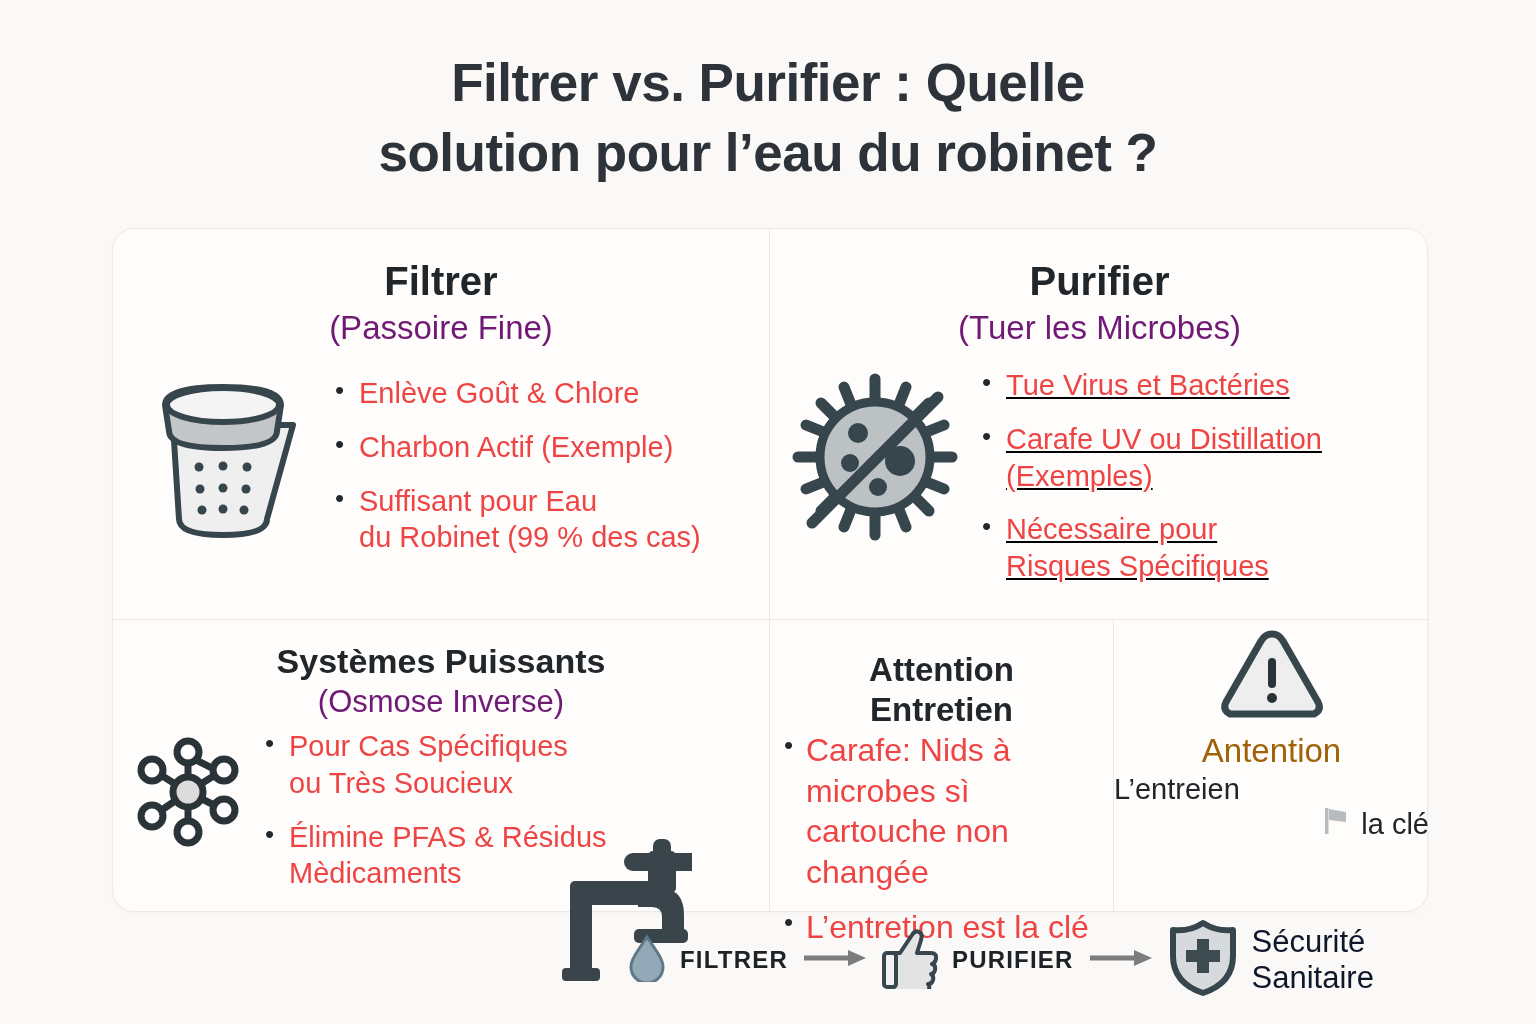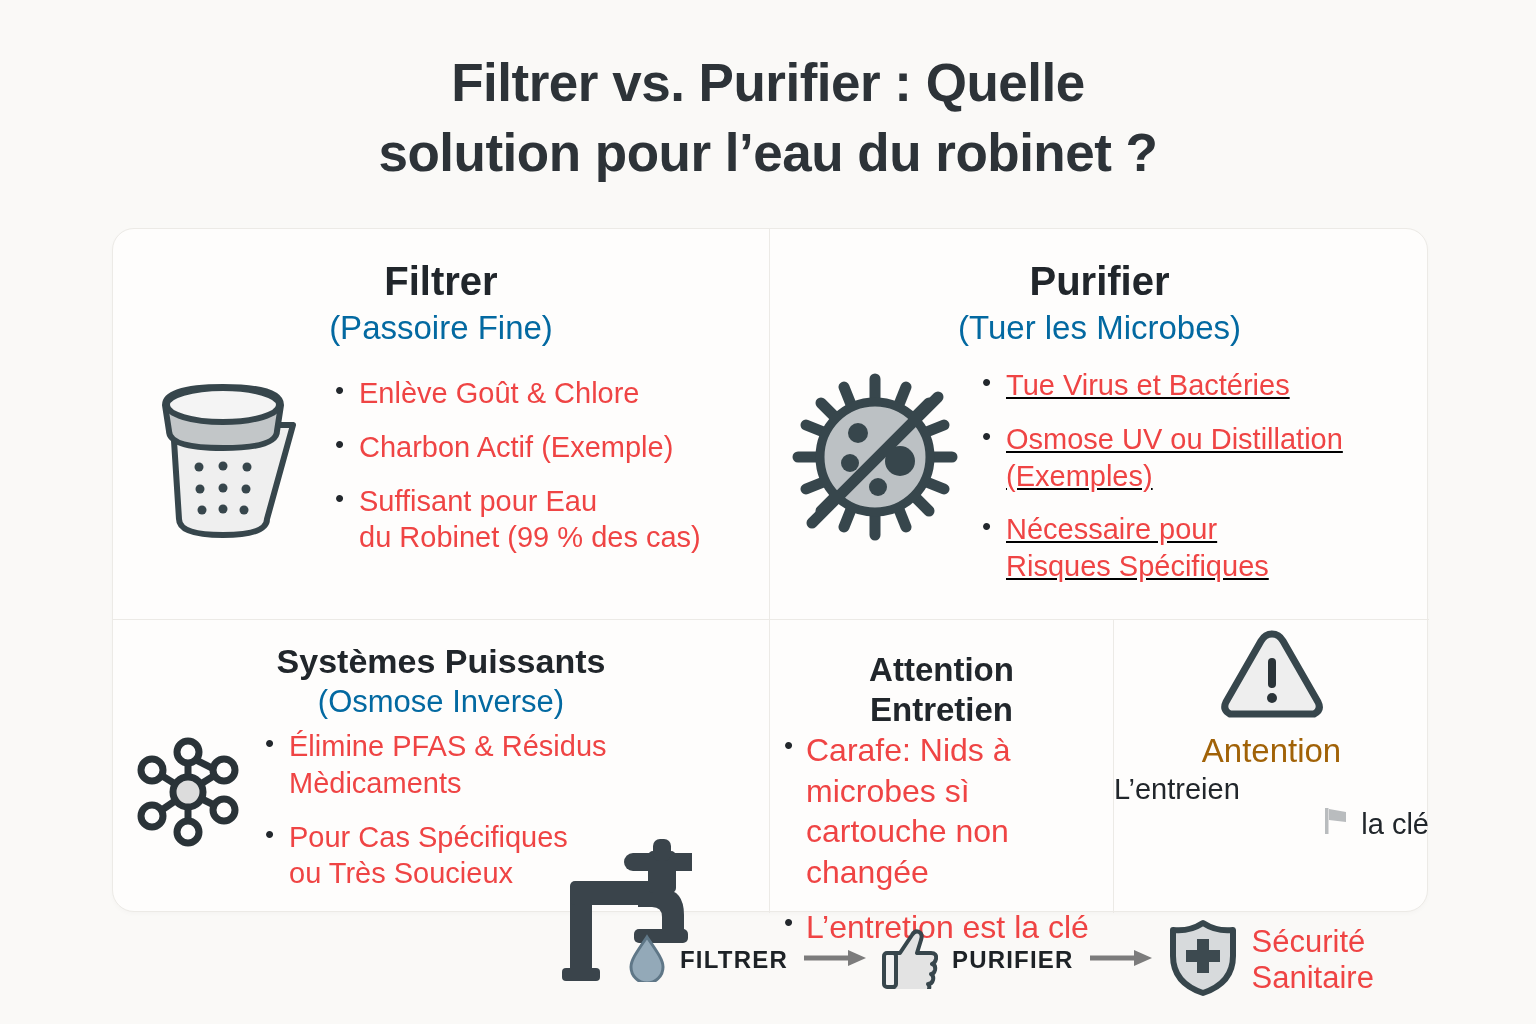--- a/index.html
+++ b/index.html
@@ -31,21 +31,21 @@
   }
   .vdiv { position: absolute; width: 1px; background: #eceae6; }
   .hdiv { position: absolute; height: 1px; background: #eceae6; left: 0; width: 1316px; }
 
   
   .q-head {
     text-align: center; color: #21262b;
     font-size: 40px; font-weight: 700; line-height: 1.12;
   }
   .q-sub {
-    text-align: center; color: #0369a1;
+    text-align: center; color: #701a75;
     font-size: 33px; font-weight: 400; line-height: 1.2;
   }
 
   ul.bullets { list-style: none; }
   ul.bullets li {
     position: relative;
     padding-left: 26px;
     color: #ef4444;
     font-size: 29px;
     line-height: 1.27;
@@ -102,21 +102,21 @@
   .faucet { position: absolute; left: 562px; top: -68px; }
   .fl-row {
     position: absolute; left: 628px; top: 14px;
     display: flex; align-items: center; gap: 14px;
   }
   .fl-label {
     font-size: 24px; font-weight: 700; letter-spacing: 1.2px; color: #1d2226;
   }
   .arrow { flex: 0 0 auto; }
   .shield-row { display: flex; align-items: center; gap: 14px; }
-  .shield-txt { font-size: 31px; color: #ef4444; line-height: 1.16; white-space: pre-line; }
+  .shield-txt { font-size: 31px; color: #0f172a; line-height: 1.16; white-space: pre-line; }
 </style>
 </head>
 <body>
 
 <div id="stage">
 
   <div class="title">Filtrer vs. Purifier : Quelle
 solution pour l’eau du robinet ?</div>
 
   <div class="card">
@@ -186,21 +186,21 @@
               <circle cx="68" cy="62" r="10"></circle>
               <circle cx="60" cy="92" r="9"></circle>
               <circle cx="110" cy="90" r="15"></circle>
               <circle cx="88" cy="116" r="9"></circle>
             </g>
             <line x1="22" y1="152" x2="148" y2="26" stroke="#37464c" stroke-width="11" stroke-linecap="round"></line>
           </svg>
         </div>
         <ul class="bullets">
           <li>Tue Virus et Bactéries</li>
-          <li>Osmose UV ou Distillation
+          <li>Carafe UV ou Distillation
 (Exemples)</li>
           <li>Nécessaire pour
 Risques Spécifiques</li>
         </ul>
       </div>
     </div>
 
     <div id="q3">
       <div class="q-head">Systèmes Puissants</div>
       <div class="q-sub">(Osmose Inverse)</div>
@@ -221,24 +221,24 @@
               <circle cx="56" cy="96" r="11"></circle>
               <circle cx="20" cy="34" r="11"></circle>
               <circle cx="20" cy="80" r="11"></circle>
               <circle cx="92" cy="34" r="11"></circle>
               <circle cx="92" cy="74" r="11"></circle>
             </g>
             <circle cx="56" cy="56" r="15" fill="#dcdcdc" stroke="#2a3338" stroke-width="7"></circle>
           </svg>
         </div>
         <ul class="bullets">
+          <li>Pour Cas Spécifiques
+ou Très Soucieux</li>
           <li>Élimine PFAS &amp; Résidus
 Mèdicaments</li>
-          <li>Pour Cas Spécifiques
-ou Très Soucieux</li>
         </ul>
       </div>
     </div>
 
     <div id="q4">
       <div class="q-head">Attention
 Entretien</div>
       <div class="body">
         <ul class="bullets">
           <li>Carafe: Nids à

